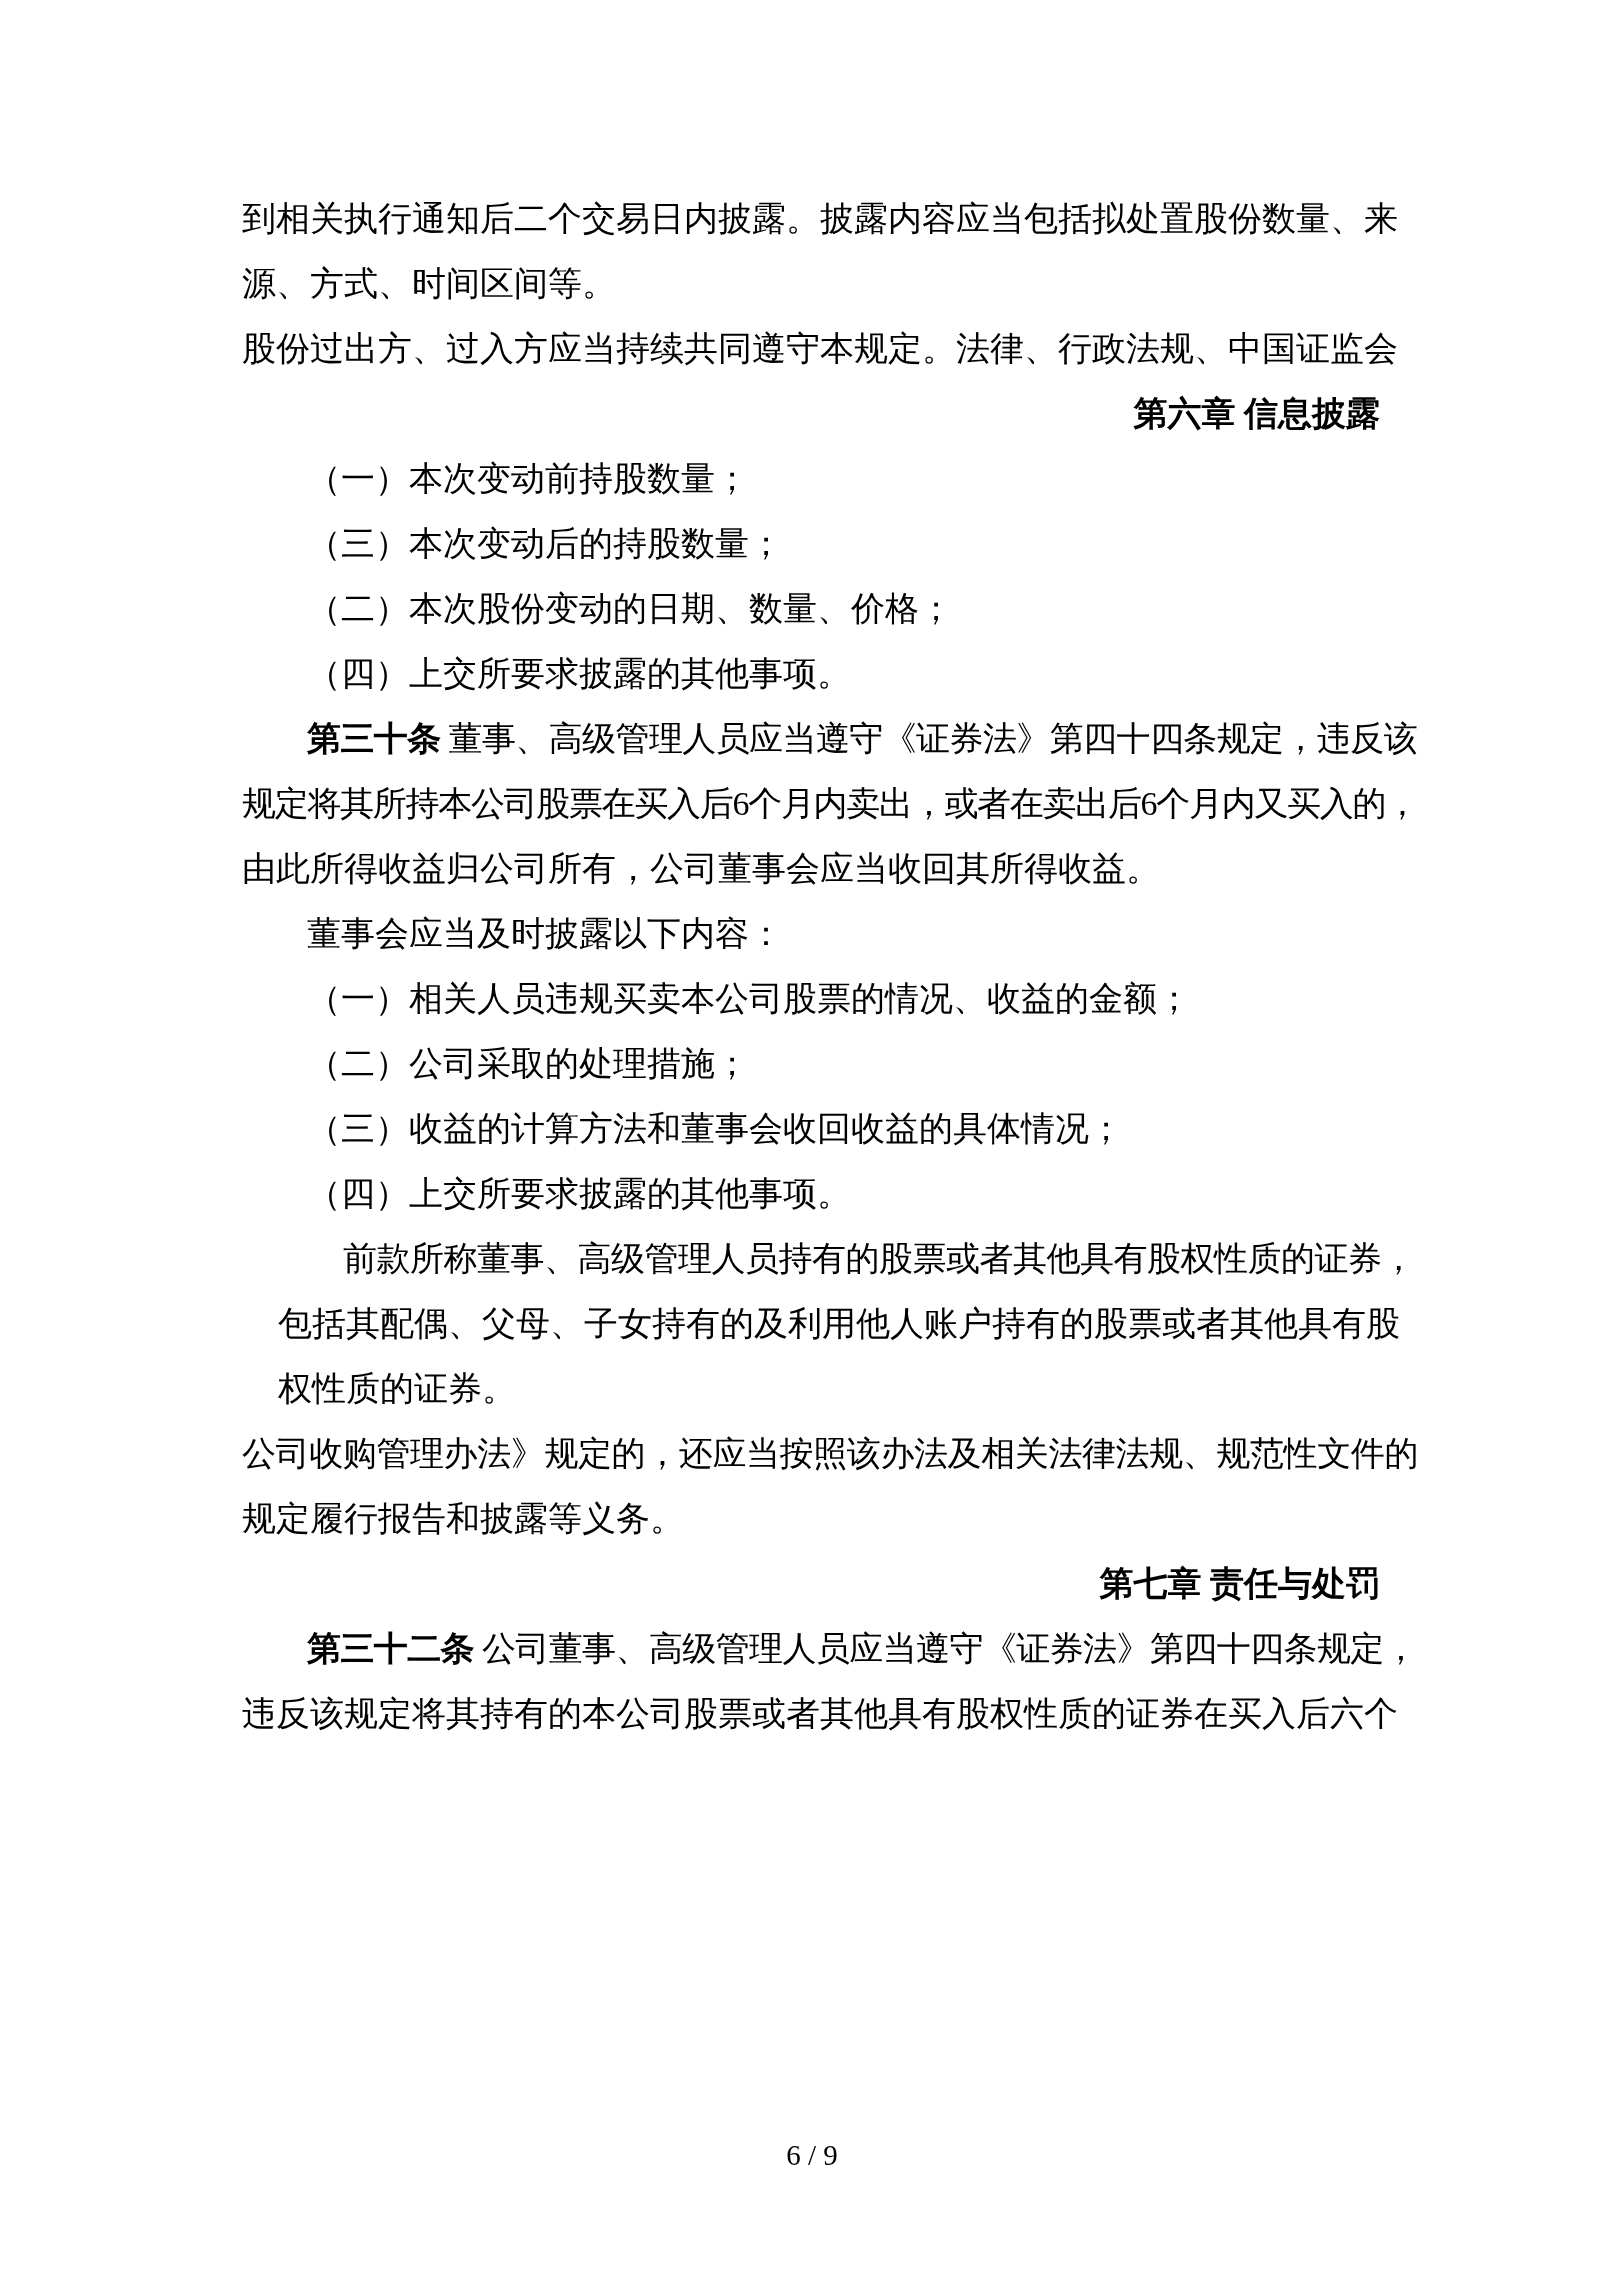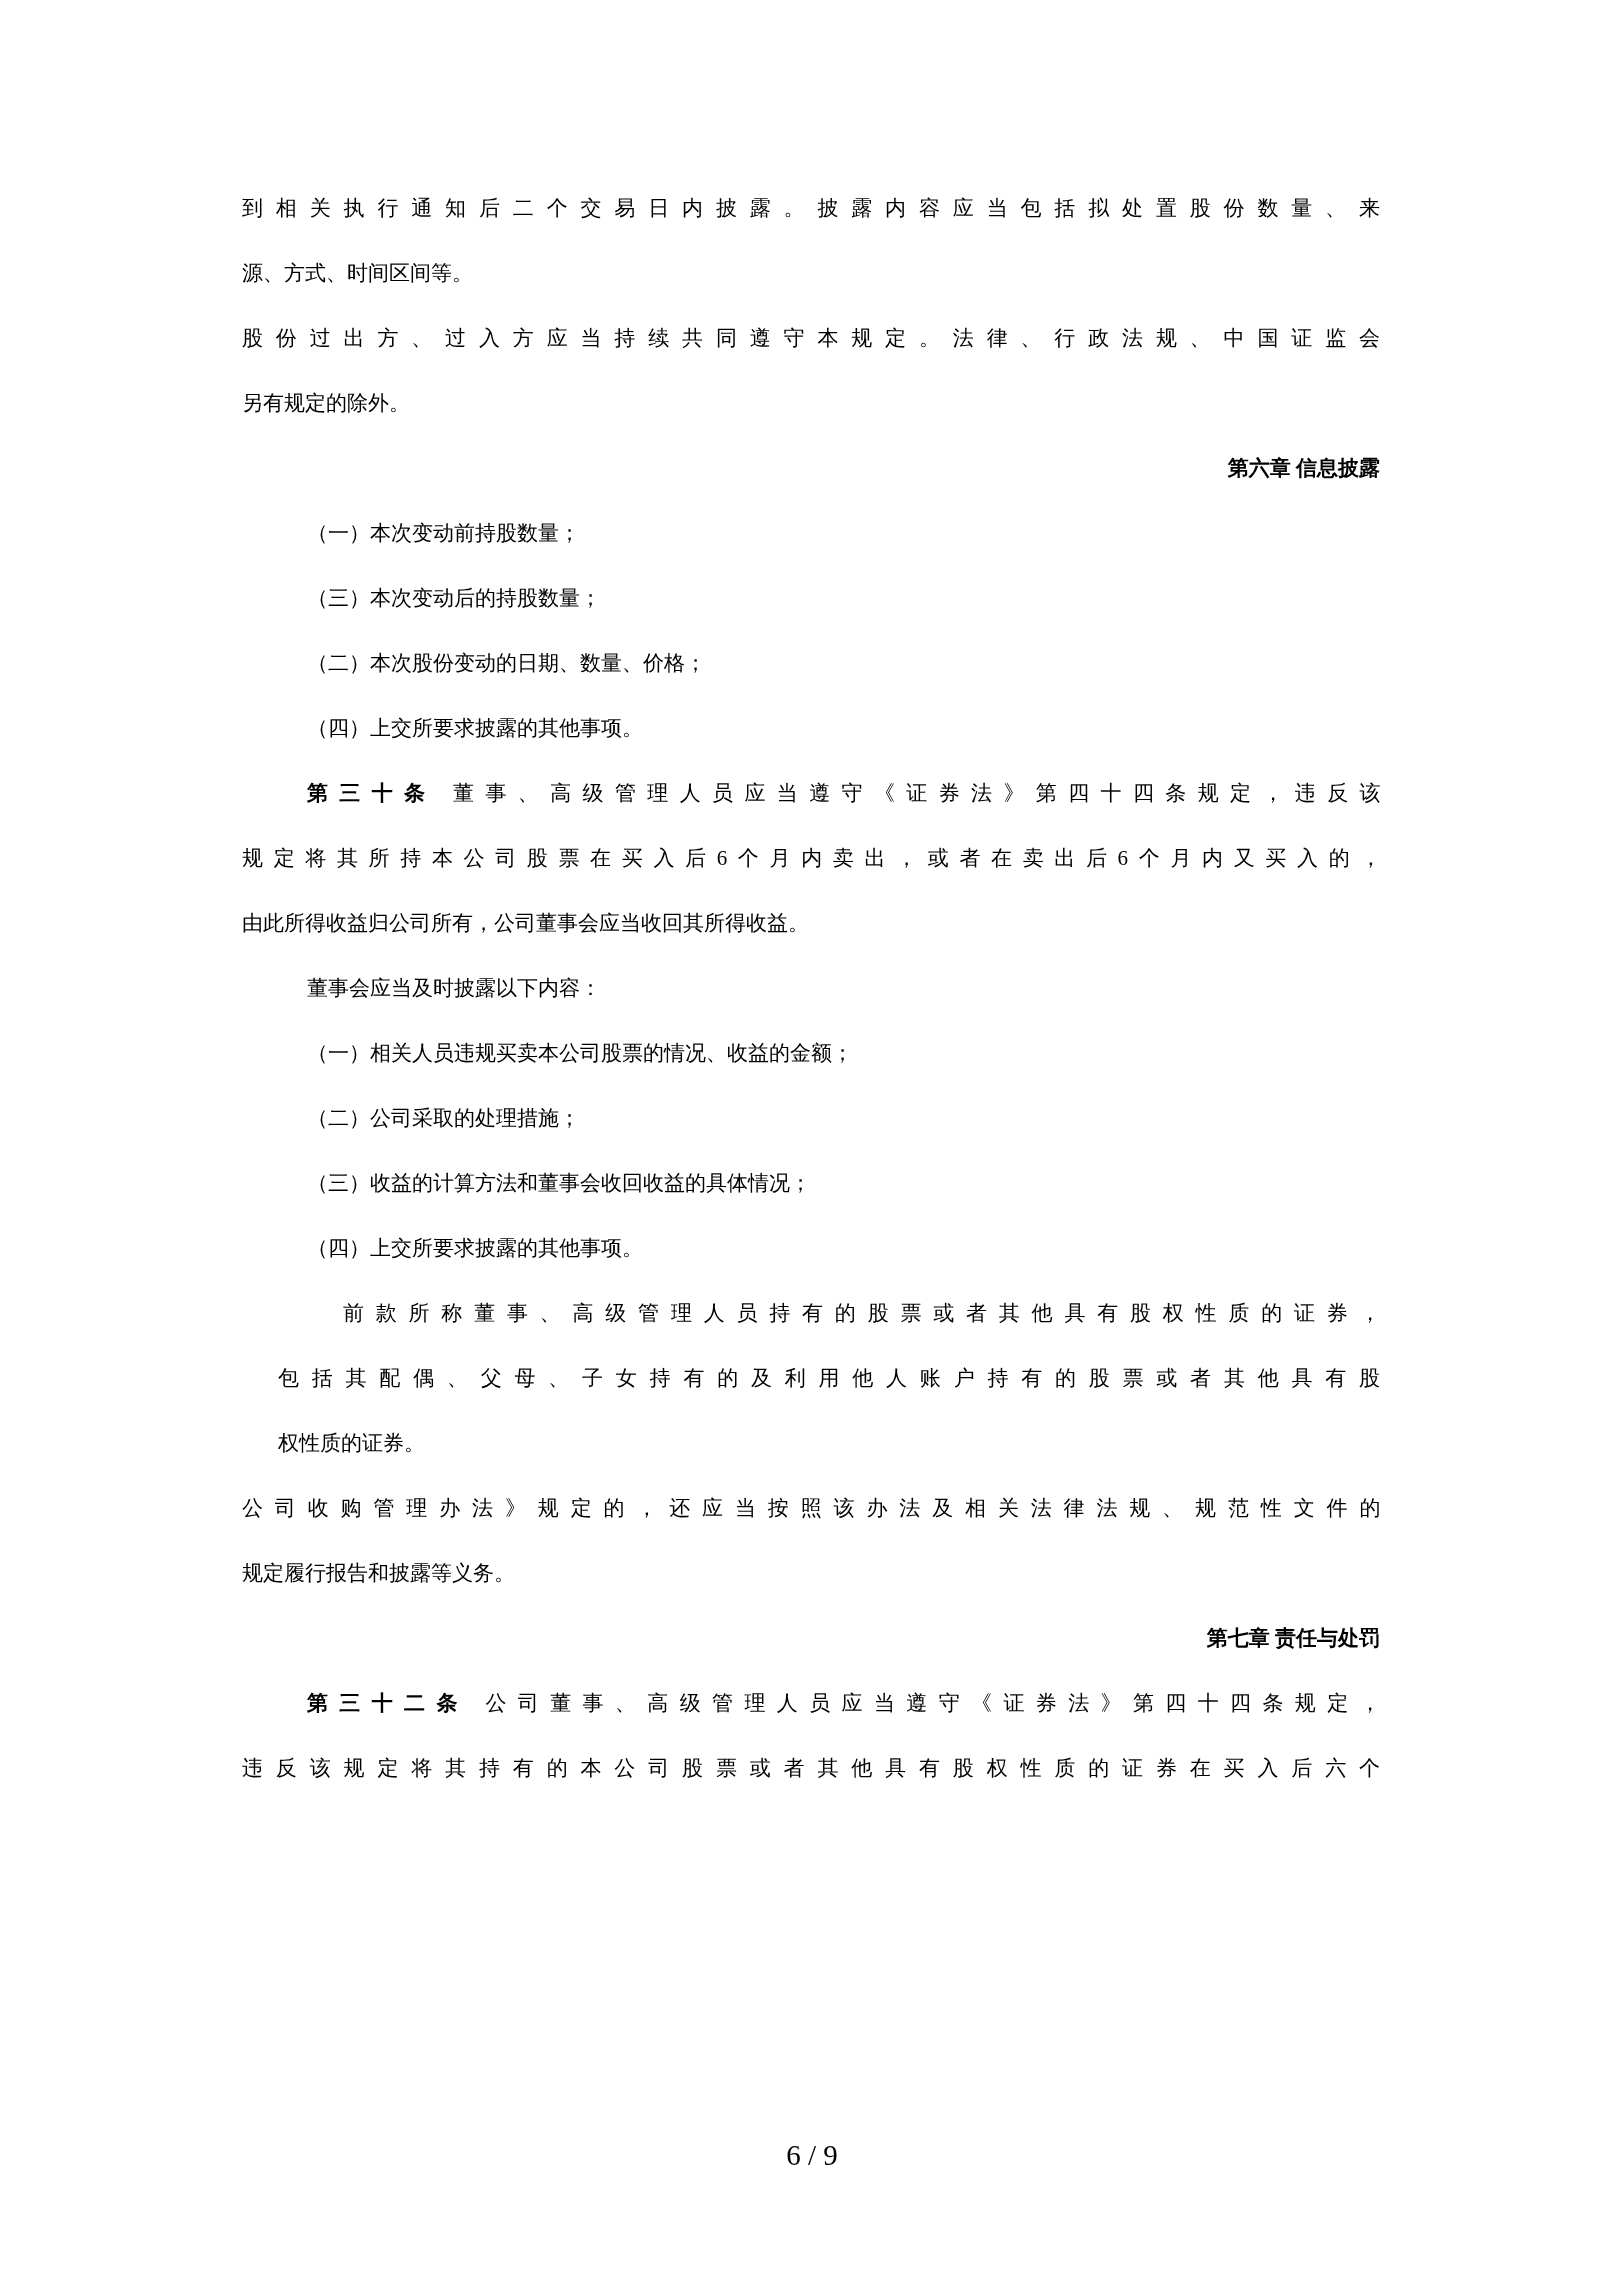--- a/index.html
+++ b/index.html
@@ -15,23 +15,23 @@
     overflow: hidden;
     position: relative;
   }
   .page {
     position: absolute;
     inset: 0;
   }
   .content {
     position: absolute;
     left: 242px;
-    top: 176px;
+    top: 186px;
     width: 1138px;
-    font-size: 21px;
+    font-size: 34px;
     line-height: 65px;
   }
   .para { margin: 0; }
   .line {
     white-space: nowrap;
     text-align: left;
   }
   .line.stretch {
     text-align-last: justify;
   }
@@ -60,21 +60,20 @@
 <body>
 
 <div class="page">
   <div class="content">
       <div class="para">
         <div class="line stretch">到相关执行通知后二个交易日内披露。披露内容应当包括拟处置股份数量、来</div>
         <div class="line">源、方式、时间区间等。</div>
       </div>
       <div class="para">
         <div class="line stretch">股份过出方、过入方应当持续共同遵守本规定。法律、行政法规、中国证监会</div>
-        <div class="line">另有规定的除外。</div>
       </div>
       <div class="heading">第六章 信息披露</div>
       <div class="para">
         <div class="line ind2">（一）本次变动前持股数量；</div>
       </div>
       <div class="para">
         <div class="line ind2">（三）本次变动后的持股数量；</div>
       </div>
       <div class="para">
         <div class="line ind2">（二）本次股份变动的日期、数量、价格；</div>

